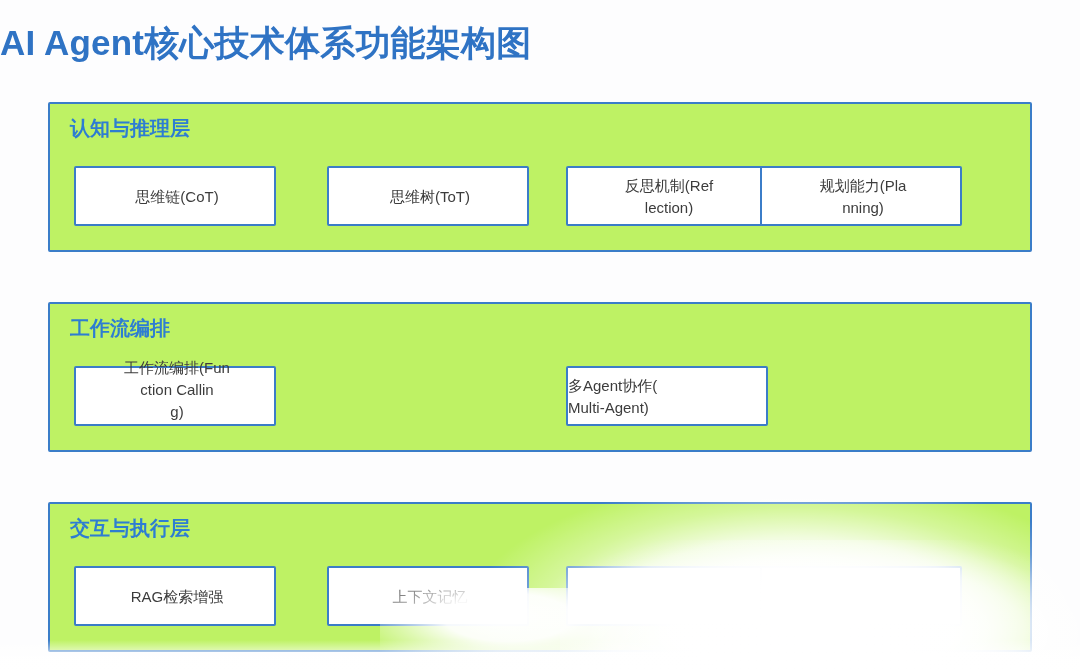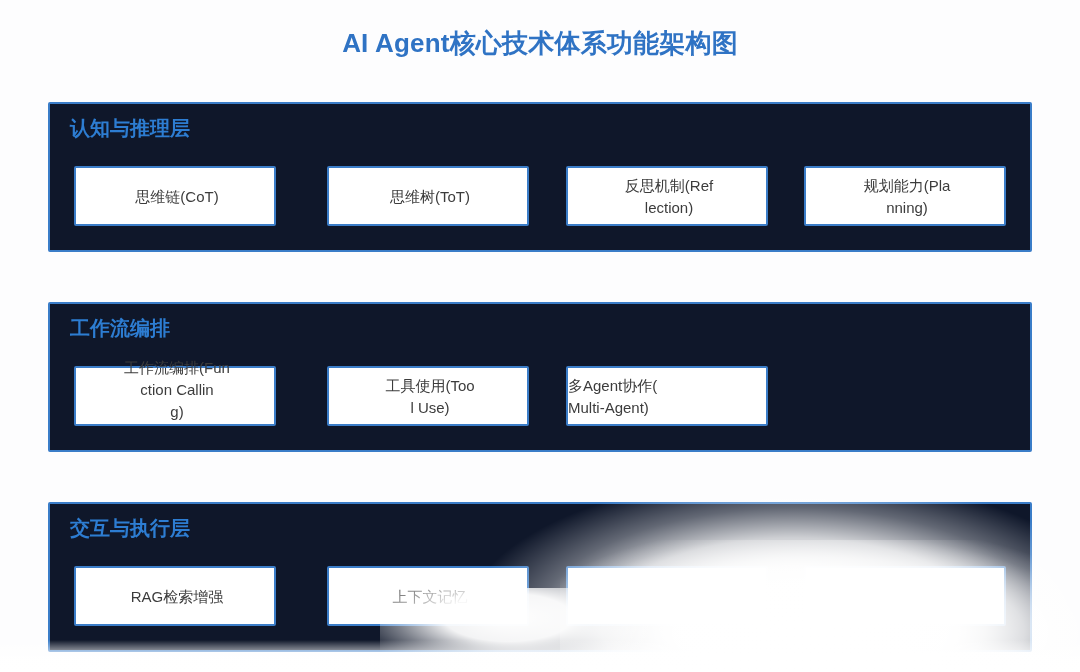--- a/index.html
+++ b/index.html
@@ -21,36 +21,35 @@
     height: 672px;
     box-sizing: border-box;
   }
 
   
   .diagram-title {
     position: absolute;
     left: 0;
     top: 27px;
     width: 1080px;
-    text-align: center;
-    font-size: 26px;
+    font-size: 35px;
     font-weight: bold;
     color: #2f73c4;
     letter-spacing: 0.2px;
     line-height: 32px;
     white-space: nowrap;
   }
 
   
   .layer-panel {
     position: absolute;
     left: 48px;
     width: 984px;
     box-sizing: border-box;
-    background: #0f172a;
+    background: #bef264;
     border: 2px solid #3b7dc8;
     border-radius: 2px;
   }
   .layer-panel.panel-0 { top: 102px;  height: 150px; }
   .layer-panel.panel-1 { top: 302px;  height: 150px; }
   .layer-panel.panel-2 { top: 502px;  height: 150px; }
 
   .layer-heading {
     position: absolute;
     left: 20px;
@@ -69,21 +68,21 @@
     width: 202px;
     height: 60px;
     box-sizing: border-box;
     background: #ffffff;
     border: 2px solid #3b7dc8;
     border-radius: 2px;
   }
   .item-box.col-0 { left: 24px; }
   .item-box.col-1 { left: 277px; padding-left: 12px; }
   .item-box.col-2 { left: 516px; }
-  .item-box.col-3 { left: 754px; padding-left: 34px; }
+  .item-box.col-3 { left: 710px; padding-left: 34px; }
 
   .item-label {
     position: absolute;
     left: 0;
     width: 202px;
     text-align: center;
     font-size: 15px;
     color: #3c3c3c;
     line-height: 22px;
     white-space: pre-line;
@@ -179,24 +178,20 @@
   </div>
 
   <div class="layer-panel panel-1">
     <div class="layer-heading">工作流编排</div>
 
     <div class="item-box col-0">
       <div class="item-label lines-3">工作流编排(Fun
 ction Callin
 g)</div>
     </div>
-    <div class="item-box col-1">
-      <div class="item-label lines-2">工具使用(Too
-l Use)</div>
-    </div>
     <div class="item-box col-2">
       <div class="item-label lines-2 align-left-ish">多Agent协作(
 Multi-Agent)</div>
     </div>
   </div>
 
   <div class="layer-panel panel-2">
     <div class="layer-heading">交互与执行层</div>
 
     <div class="item-box col-0">

